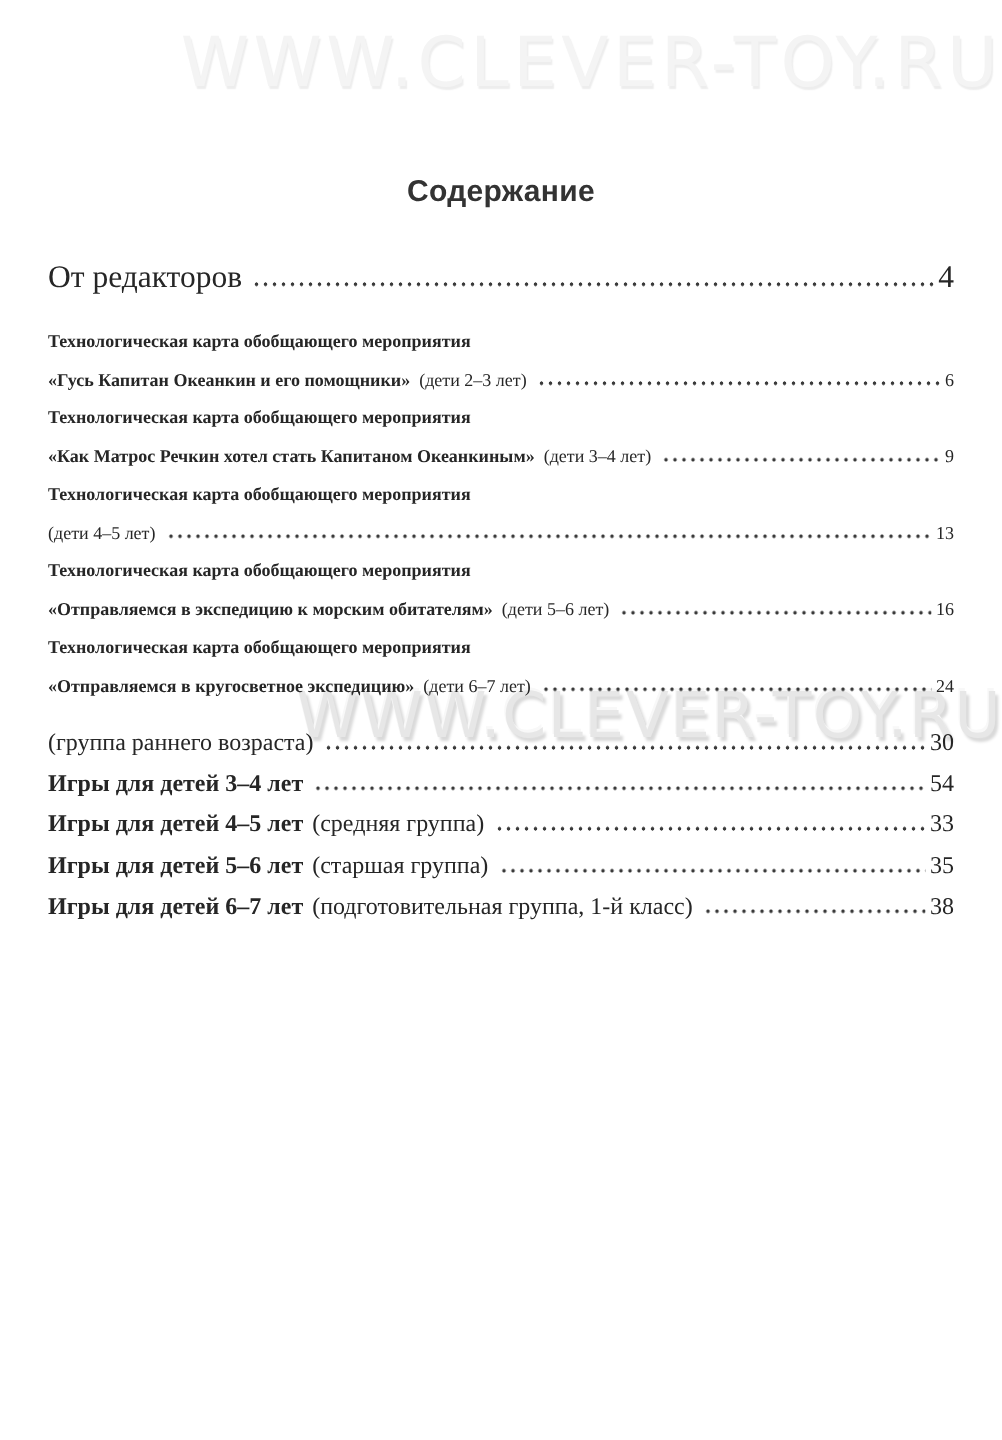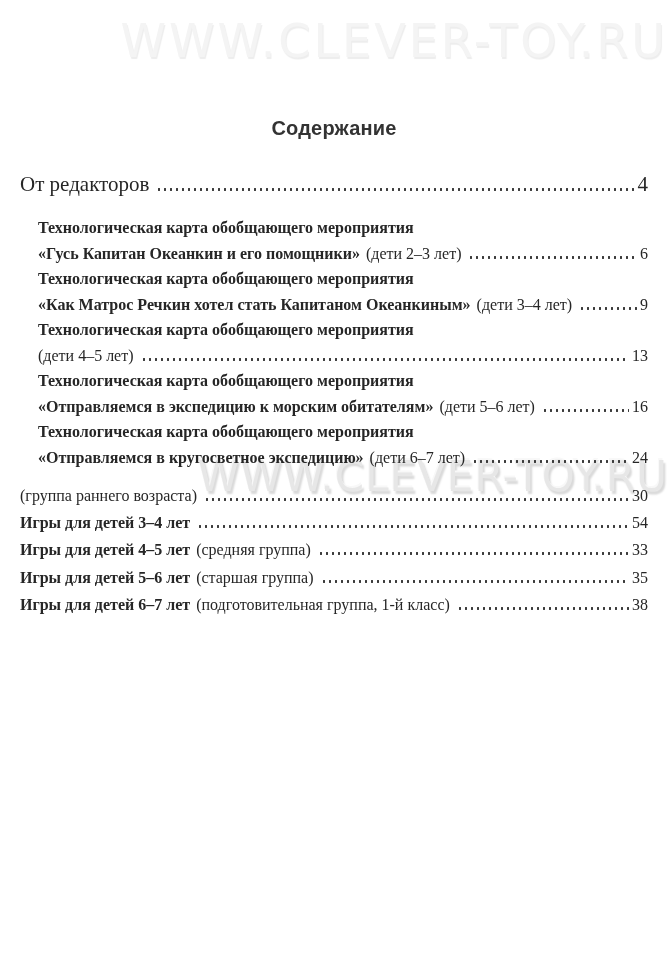--- a/index.html
+++ b/index.html
@@ -38,21 +38,21 @@
     top: 452px;
     font-size: 42px;
     letter-spacing: 1px;
     color: #e7e7e7;
     text-shadow: -1px -2px 0 #f8f8f8, 2px 3px 2px #d9d9d9;
   }
 
   
   .content {
     position: relative;
-    padding: 0 20px;
+    padding: 0 32px;
   }
 
   h1.toc-title {
     margin-top: 115px;
     text-align: center;
     font-family: "Liberation Sans", sans-serif;
     font-weight: bold;
     font-size: 20px;
     line-height: 26px;
     color: #333333;
@@ -82,22 +82,21 @@
   .pagenum { white-space: nowrap; }
 
   .intro-row {
     margin-top: 30px;
     font-size: 21px;
     line-height: 26px;
   }
 
   .tech-section {
     margin-top: 18px;
-    font-size: 16px;
-    margin-left: 18px;
+    font-size: 12px;
   }
   .tech-entry { line-height: 25.5px; }
   .tech-heading { font-weight: bold; }
 
   .games-section {
     margin-top: 12px;
     font-size: 16px;
   }
   .games-section .toc-row { line-height: 27.2px; }
 </style>

